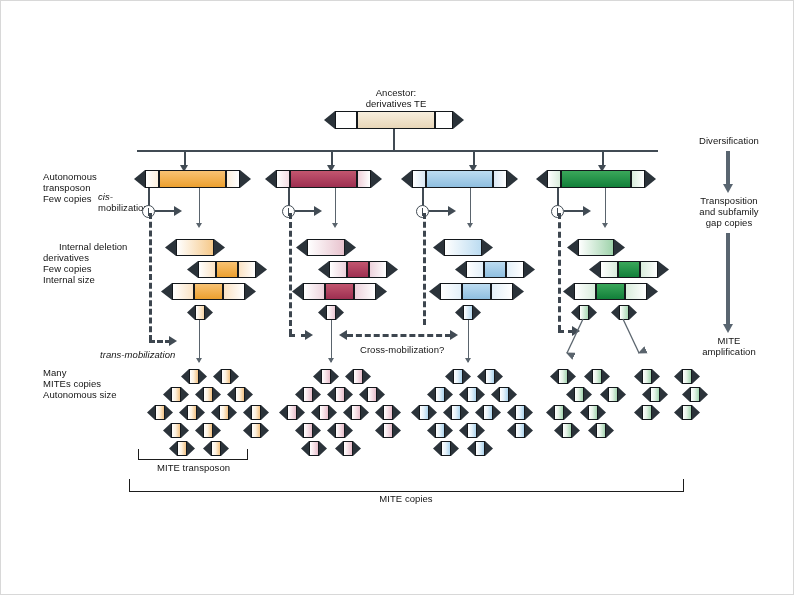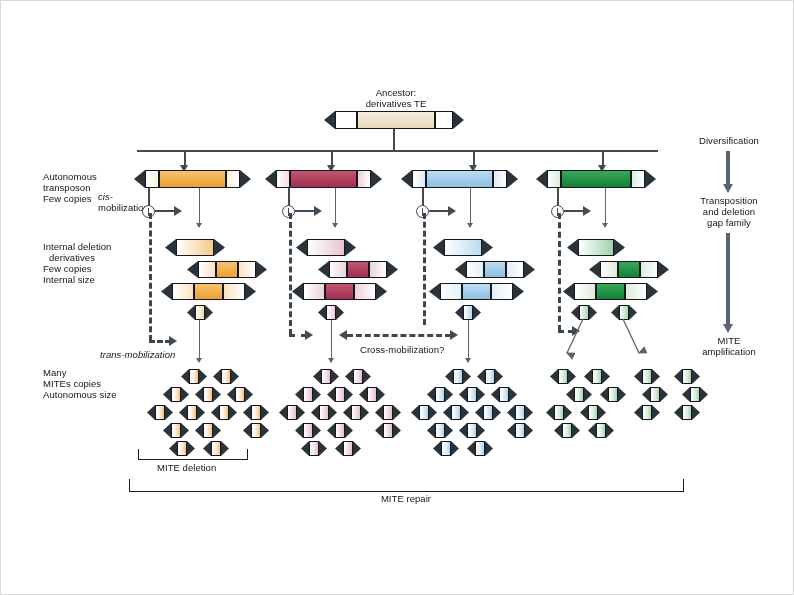--- a/index.html
+++ b/index.html
@@ -144,41 +144,41 @@
   <div class="ah-down" style="left:326px;top:164px;"></div>
   <div class="ln v" style="left:472px;top:149px;height:16px;"></div>
   <div class="ah-down" style="left:468px;top:164px;"></div>
   <div class="ln v" style="left:601px;top:149px;height:16px;"></div>
   <div class="ah-down" style="left:597px;top:164px;"></div>
 
   <div class="lbl bold" style="left:42px;top:170px;">Autonomous</div>
   <div class="lbl bold" style="left:42px;top:181px;">transposon</div>
   <div class="lbl" style="left:42px;top:192px;">Few copies</div>
 
-  <div class="lbl bold" style="left:42px;top:240px;">Internal deletion</div>
-  <div class="lbl bold" style="left:48px;top:251px;">derivatives</div>
+  <div class="lbl bold" style="left:58px;top:240px;">Internal deletion</div>
+  <div class="lbl bold" style="left:42px;top:251px;">derivatives</div>
   <div class="lbl" style="left:42px;top:262px;">Few copies</div>
   <div class="lbl" style="left:42px;top:273px;">Internal size</div>
 
   <div class="lbl bold" style="left:42px;top:366px;">Many</div>
   <div class="lbl" style="left:42px;top:377px;">MITEs copies</div>
   <div class="lbl" style="left:42px;top:388px;">Autonomous size</div>
 
   <div class="lbl ital" style="left:97px;top:190px;">cis-</div>
   <div class="lbl" style="left:97px;top:201px;">mobilization</div>
 
   <div class="lbl ctr" style="left:676px;top:134px;width:104px;">Diversification</div>
   <div class="proc-arrow" style="left:722px;top:150px;width:11px;height:42px;">
     <span class="shaft" style="height:34px;"></span>
     <span class="head" style="top:33px;"></span>
   </div>
 
   <div class="lbl ctr" style="left:676px;top:194px;width:104px;">Transposition</div>
-  <div class="lbl ctr" style="left:676px;top:205px;width:104px;">and deletion</div>
-  <div class="lbl ctr" style="left:676px;top:216px;width:104px;">gap family</div>
+  <div class="lbl ctr" style="left:676px;top:205px;width:104px;">and subfamily</div>
+  <div class="lbl ctr" style="left:676px;top:216px;width:104px;">gap copies</div>
   <div class="proc-arrow" style="left:722px;top:232px;width:11px;height:100px;">
     <span class="shaft" style="height:92px;"></span>
     <span class="head" style="top:91px;"></span>
   </div>
 
   <div class="lbl ctr" style="left:676px;top:334px;width:104px;">MITE</div>
   <div class="lbl ctr" style="left:676px;top:345px;width:104px;">amplification</div>
 
   <div class="te" style="left:133px;top:169px;width:117px;">
     <span class="tir l"></span>
@@ -688,18 +688,18 @@
         <span class="tir r"></span>
       </div>
       <div class="mite" style="left: 673px; top: 404px; width: 26px;">
         <span class="tir l"></span>
         <span class="seg" style="background: linear-gradient(90deg, rgb(255, 255, 255) 0%, rgb(228, 242, 230) 45%, rgb(166, 214, 178) 100%);"></span>
         <span class="tir r"></span>
       </div>
     </div>
 
   <div class="bracket" style="left:137px;top:448px;width:108px;height:10px;"></div>
-  <div class="lbl" style="left:156px;top:461px;">MITE deletion</div>
+  <div class="lbl" style="left:156px;top:461px;">MITE transposon</div>
 
   <div class="bracket big" style="left:128px;top:478px;width:553px;height:12px;"></div>
-  <div class="lbl ctr" style="left:330px;top:492px;width:150px;">MITE repair</div>
+  <div class="lbl ctr" style="left:330px;top:492px;width:150px;">MITE copies</div>
 
 </div>
 
 </body></html>

